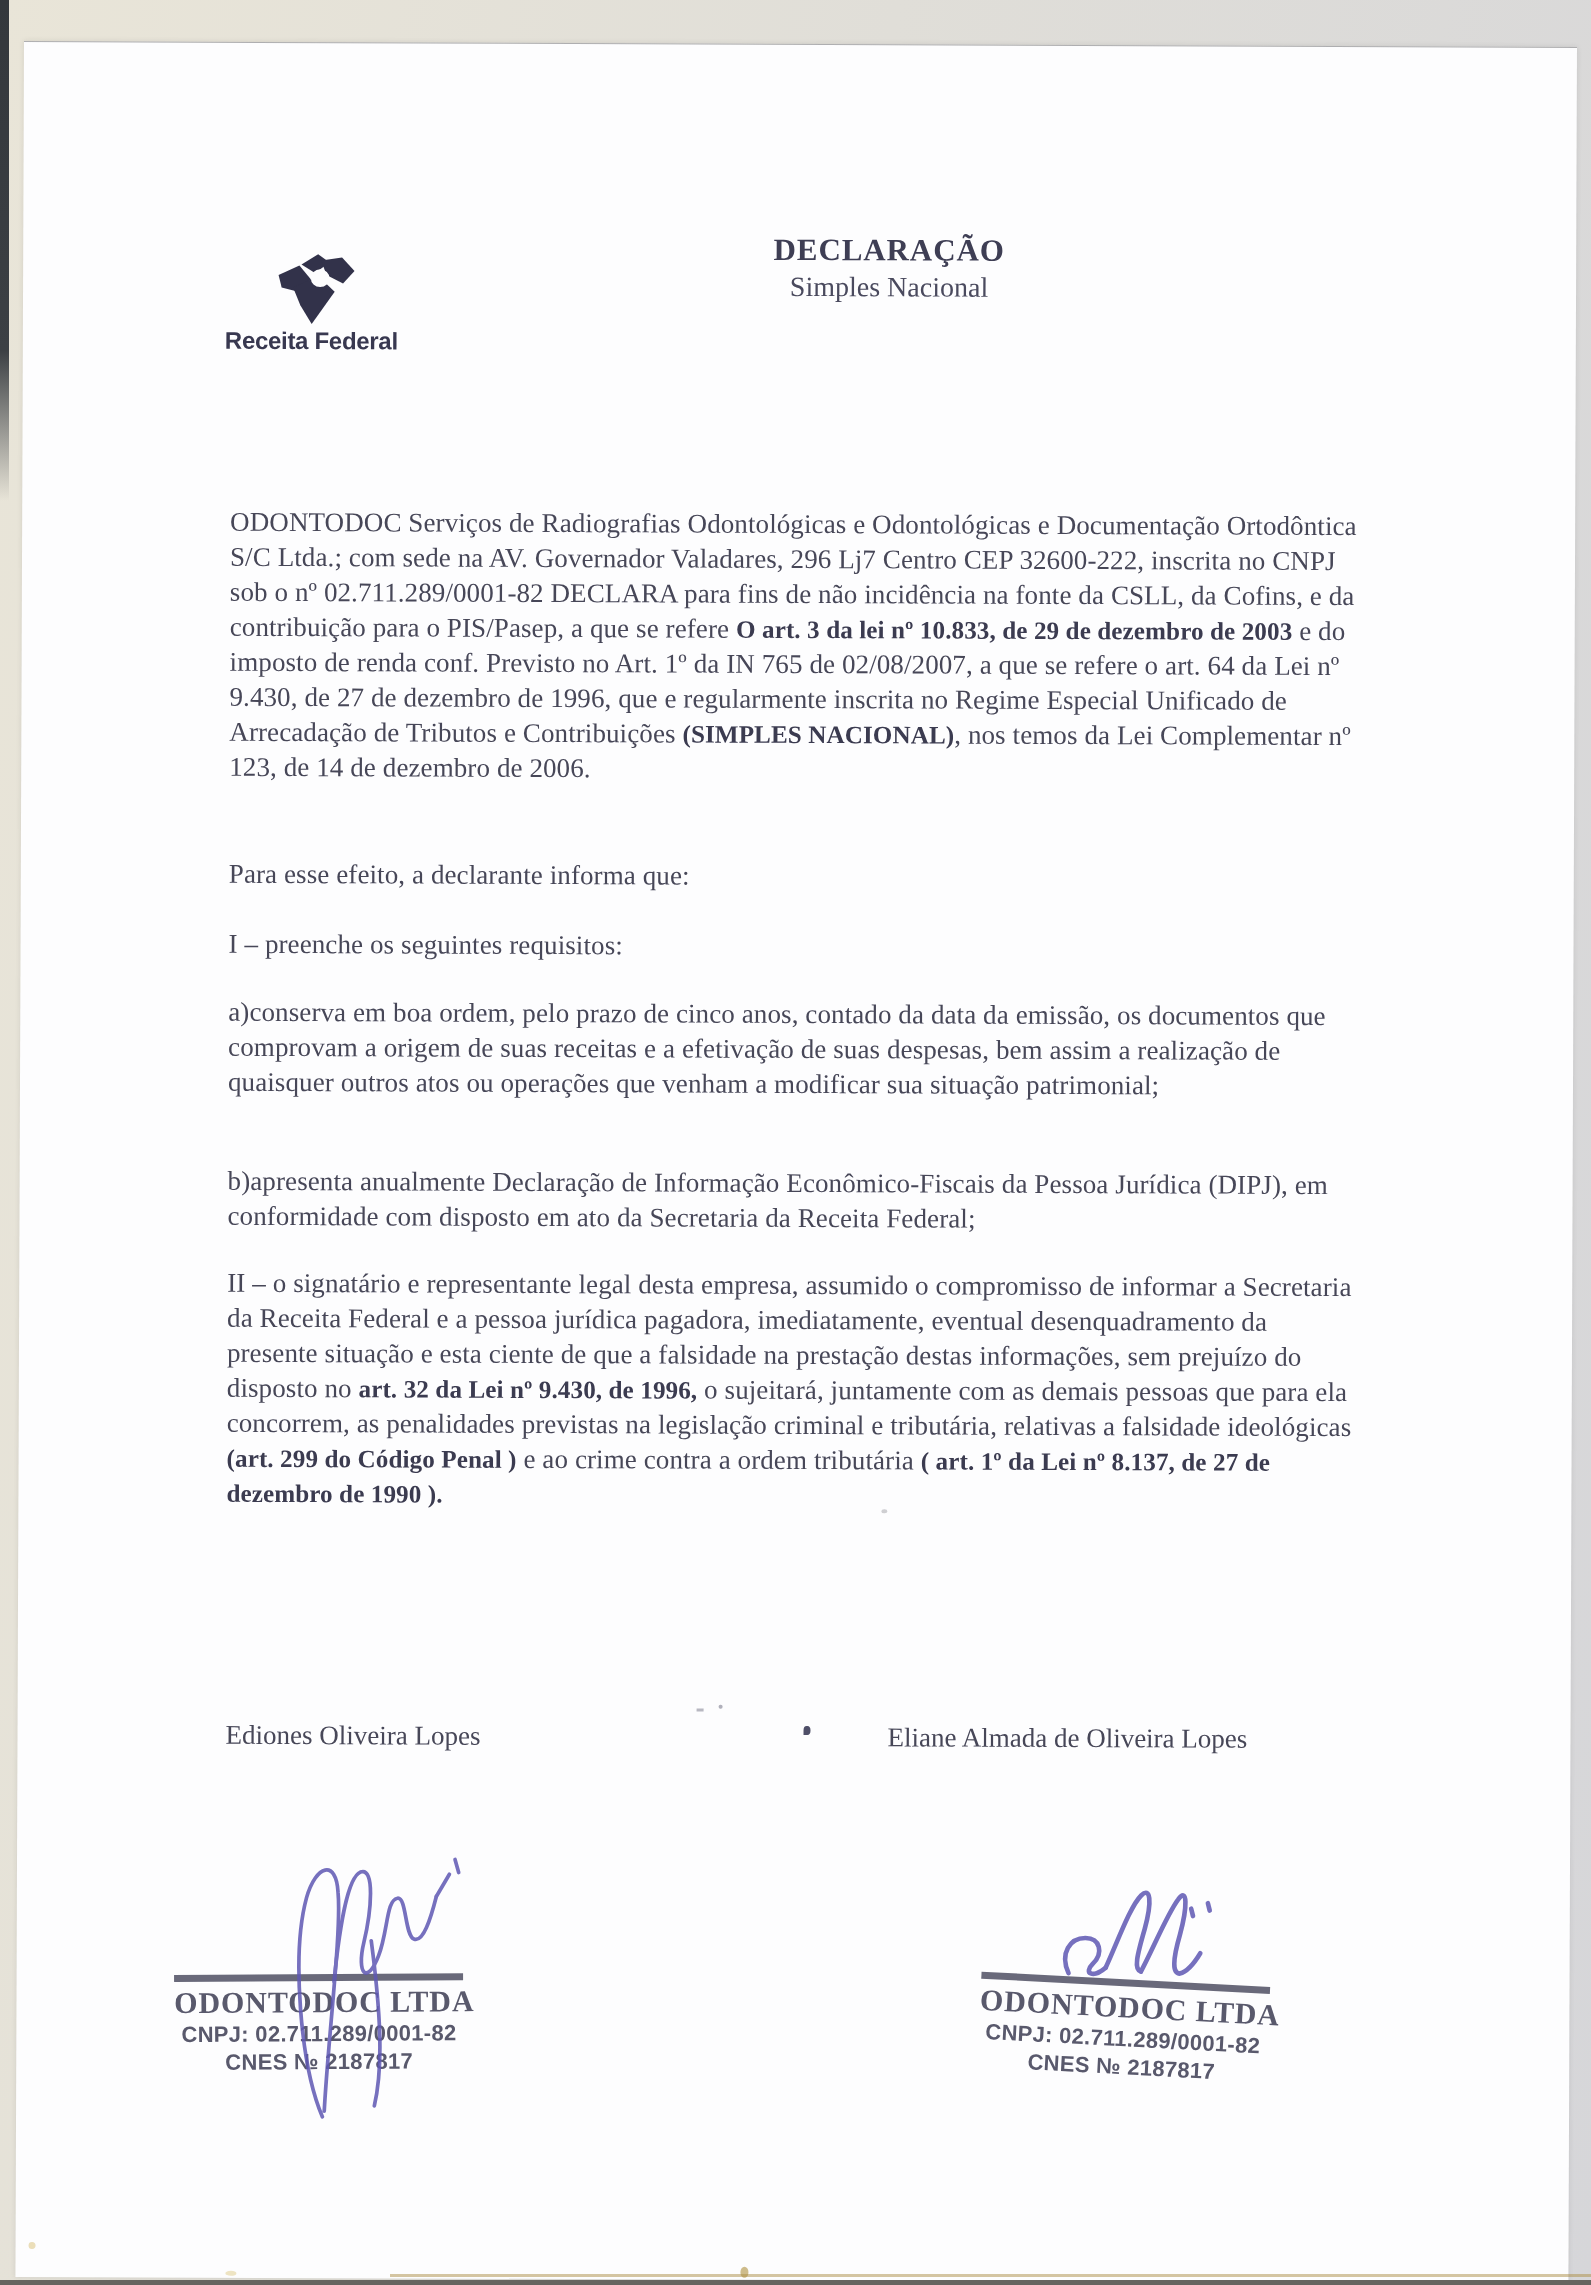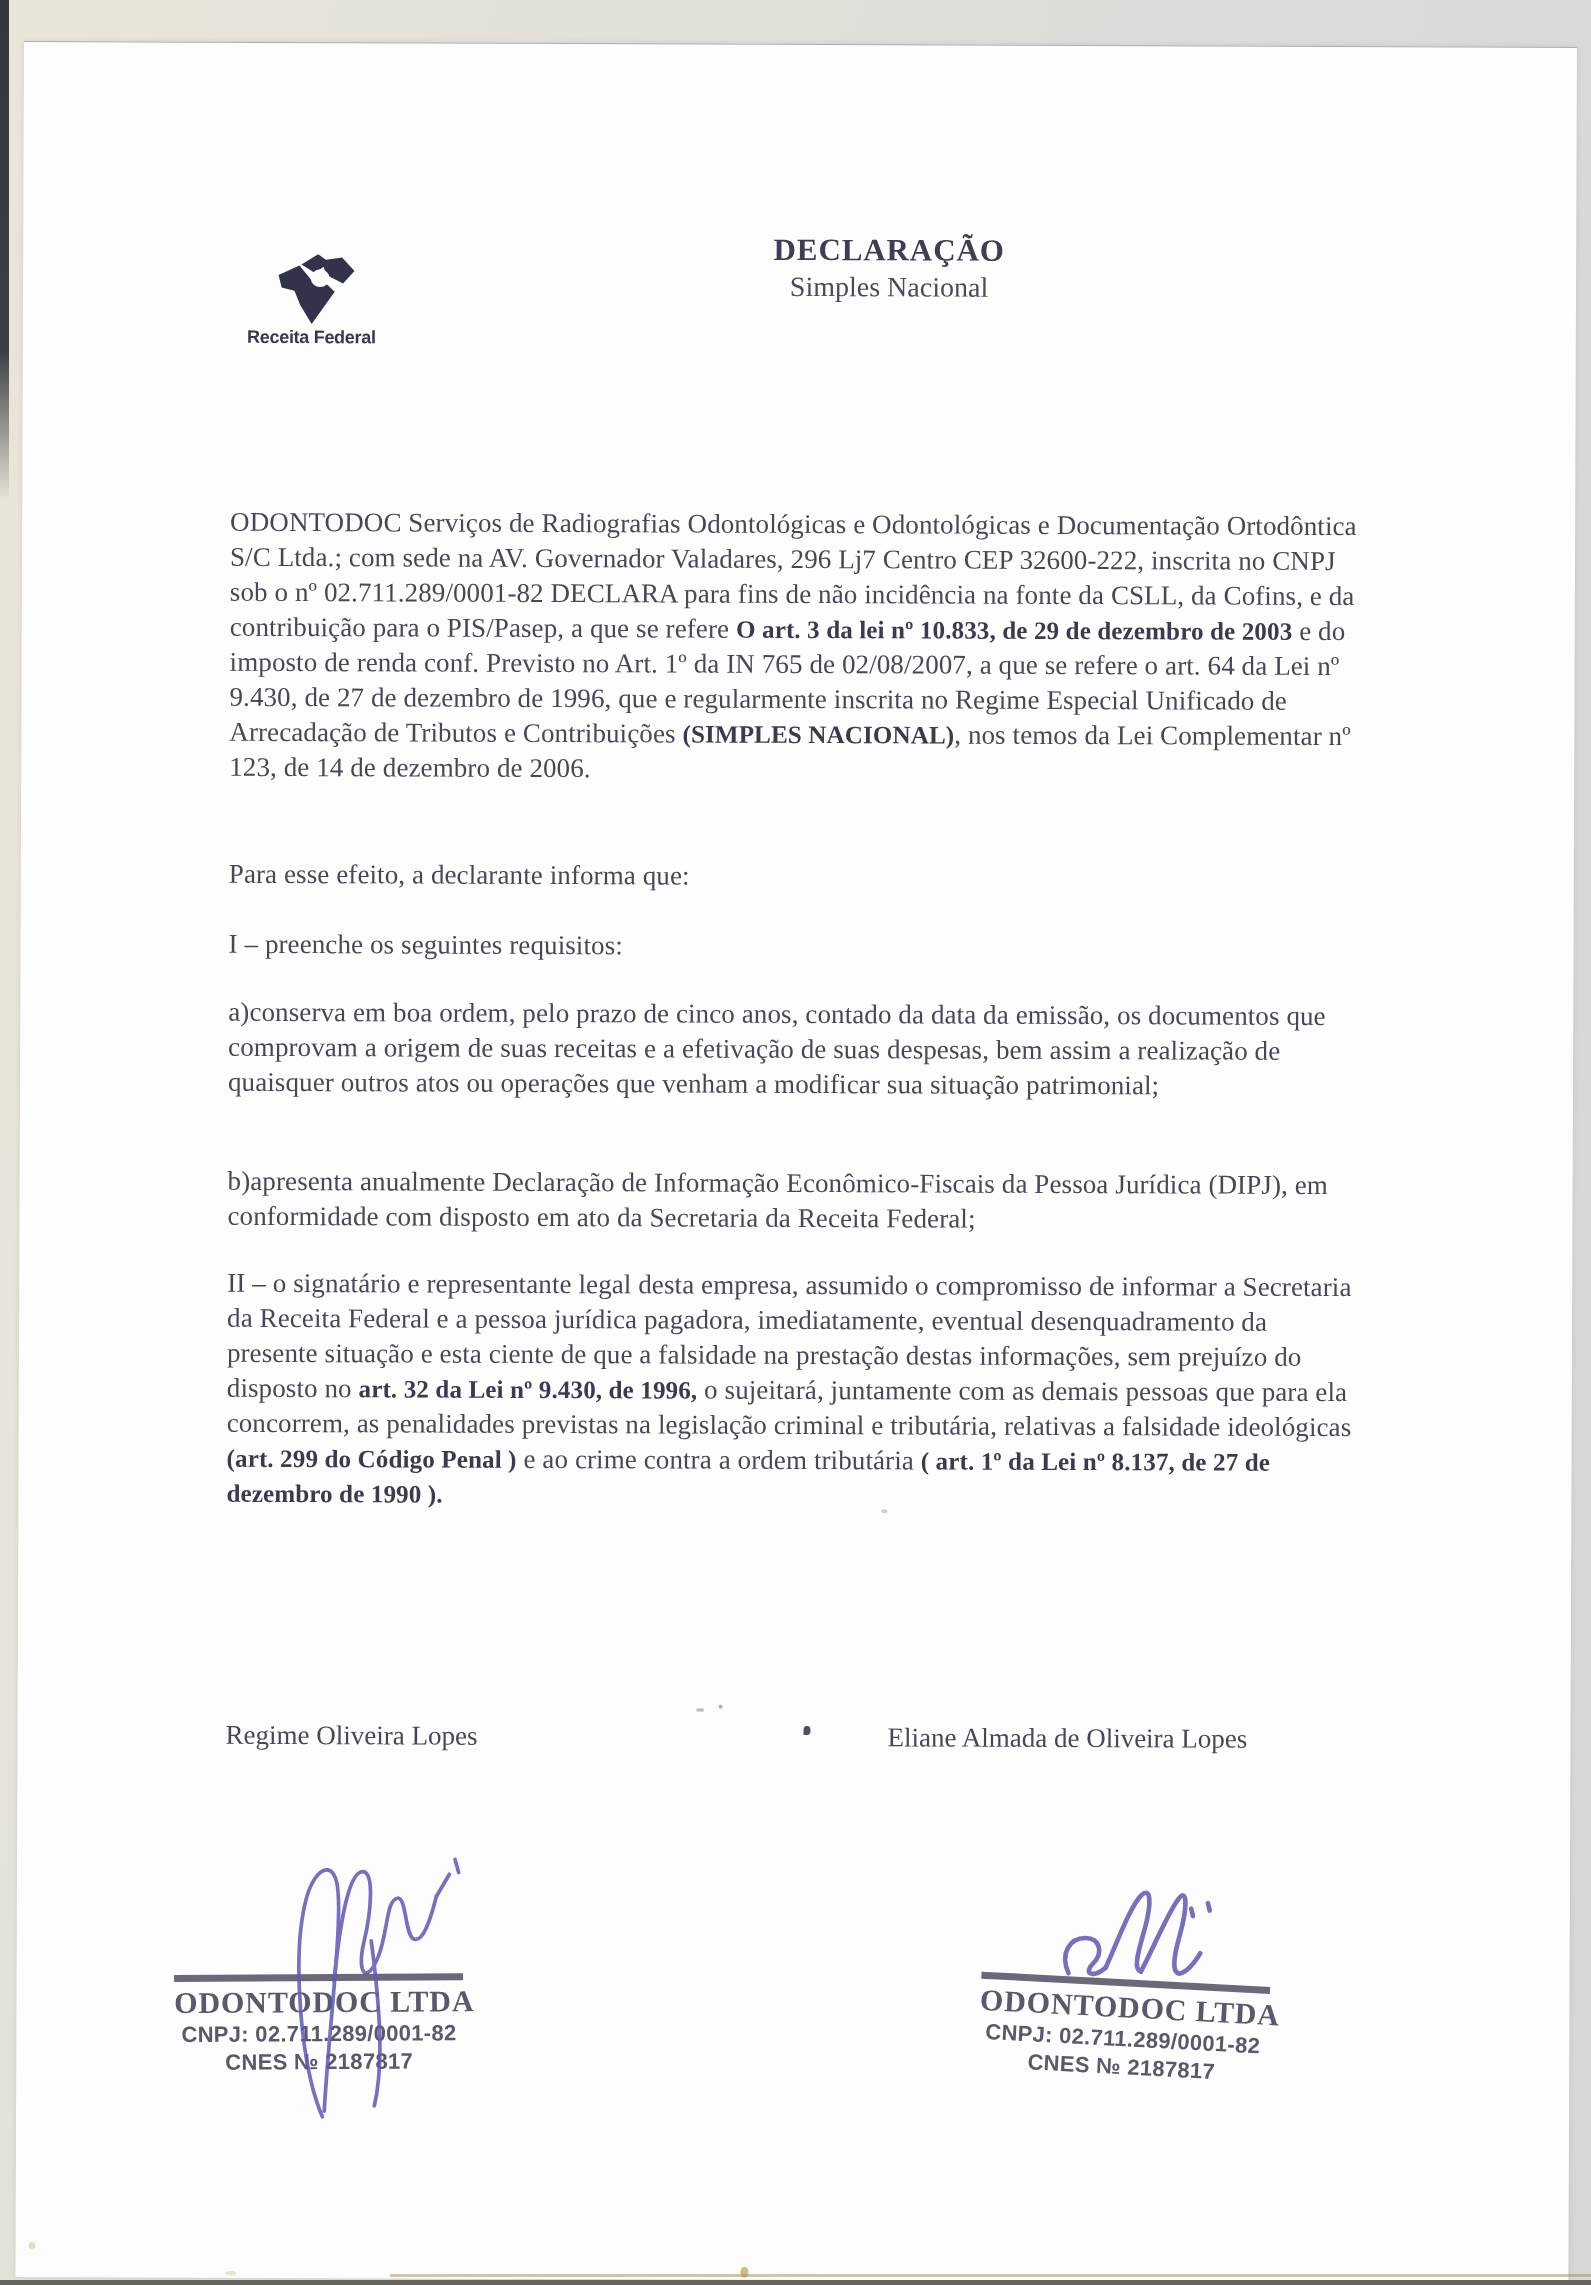--- a/index.html
+++ b/index.html
@@ -13,21 +13,21 @@
   .paper{position:absolute;left:24px;top:41px;width:1553px;height:2235px;
     background:#fdfdfe;transform:rotate(0.22deg);transform-origin:0 0;
     border-top:1.9px solid rgba(110,110,112,0.55);
     box-shadow:0 0 5.6px rgba(80,80,80,0.15);}
   .bottom-tan{position:absolute;left:390px;top:2274px;width:1202px;height:2.8px;background:rgba(172,142,70,0.5);}
   .bottom-dark{position:absolute;left:0;top:2280px;width:1592px;height:5.6px;background:#66645f;}
 
   
   .logo-svg{position:absolute;left:243px;top:208px;width:104px;height:78px;}
   .logo-label{position:absolute;left:191px;top:284px;width:195px;text-align:center;
-    font-family:"Liberation Sans",sans-serif;font-weight:bold;font-size:18px;
+    font-family:"Liberation Sans",sans-serif;font-weight:bold;font-size:24px;
     color:#383850;letter-spacing:-0.3px;}
   .title-block{position:absolute;left:634px;top:187px;width:464px;text-align:center;color:#3e3e54;}
   .doc-title{font-weight:bold;font-size:31px;letter-spacing:0.9px;}
   .doc-subtitle{font-size:28px;color:#4a4a5e;margin-top:2.8px;font-weight:normal;}
 
   
   .t{position:absolute;left:208px;width:1130px;margin:0;
     font-size:27px;line-height:35px;color:#474758;letter-spacing:0.1px;}
   .bseg{font-weight:bold;font-size:0.93em;color:#3b3b50;}
   .p1{top:462px;} .p2{top:814px;} .p3{top:884px;}
@@ -78,21 +78,21 @@
   <p class="t p2">Para esse efeito, a declarante informa que:</p>
 
   <p class="t p3">I – preenche os seguintes requisitos:</p>
 
   <p class="t pa">a)conserva em boa ordem, pelo prazo de cinco anos, contado da data da emissão, os documentos que comprovam a origem de suas receitas e a efetivação de suas despesas, bem assim a realização de quaisquer outros atos ou operações que venham a modificar sua situação patrimonial;</p>
 
   <p class="t pb">b)apresenta anualmente Declaração de Informação Econômico-Fiscais da Pessoa Jurídica (DIPJ), em conformidade com  disposto em ato da Secretaria da Receita Federal;</p>
 
   <p class="t p6"><span>II – o signatário e representante legal desta empresa, assumido o compromisso de informar a Secretaria da Receita Federal e a pessoa jurídica pagadora, imediatamente, eventual desenquadramento da presente situação e esta ciente de que a falsidade na prestação destas informações, sem prejuízo do disposto no </span><span class="bseg">art. 32 da Lei nº 9.430, de 1996,</span><span> o sujeitará, juntamente com as demais pessoas que para ela concorrem, as penalidades previstas na legislação criminal e tributária, relativas a falsidade ideológicas </span><span class="bseg">(art. 299 do Código Penal )</span><span>  e ao crime contra a ordem tributária </span><span class="bseg">( art. 1º da Lei nº 8.137, de 27 de dezembro de 1990 ).</span></p>
 
-  <span class="name name-left">Regime Oliveira Lopes</span>
+  <span class="name name-left">Ediones Oliveira Lopes</span>
   <span class="name name-right">Eliane Almada de Oliveira Lopes</span>
 
   <div class="stamp stamp-left">
     <div class="bar"></div>
     <div class="company">ODONTODOC LTDA</div>
     <div class="cnpj">CNPJ: 02.711.289/0001-82</div>
     <div class="cnes">CNES № 2187817</div>
   </div>
 
   <div class="stamp stamp-right">

